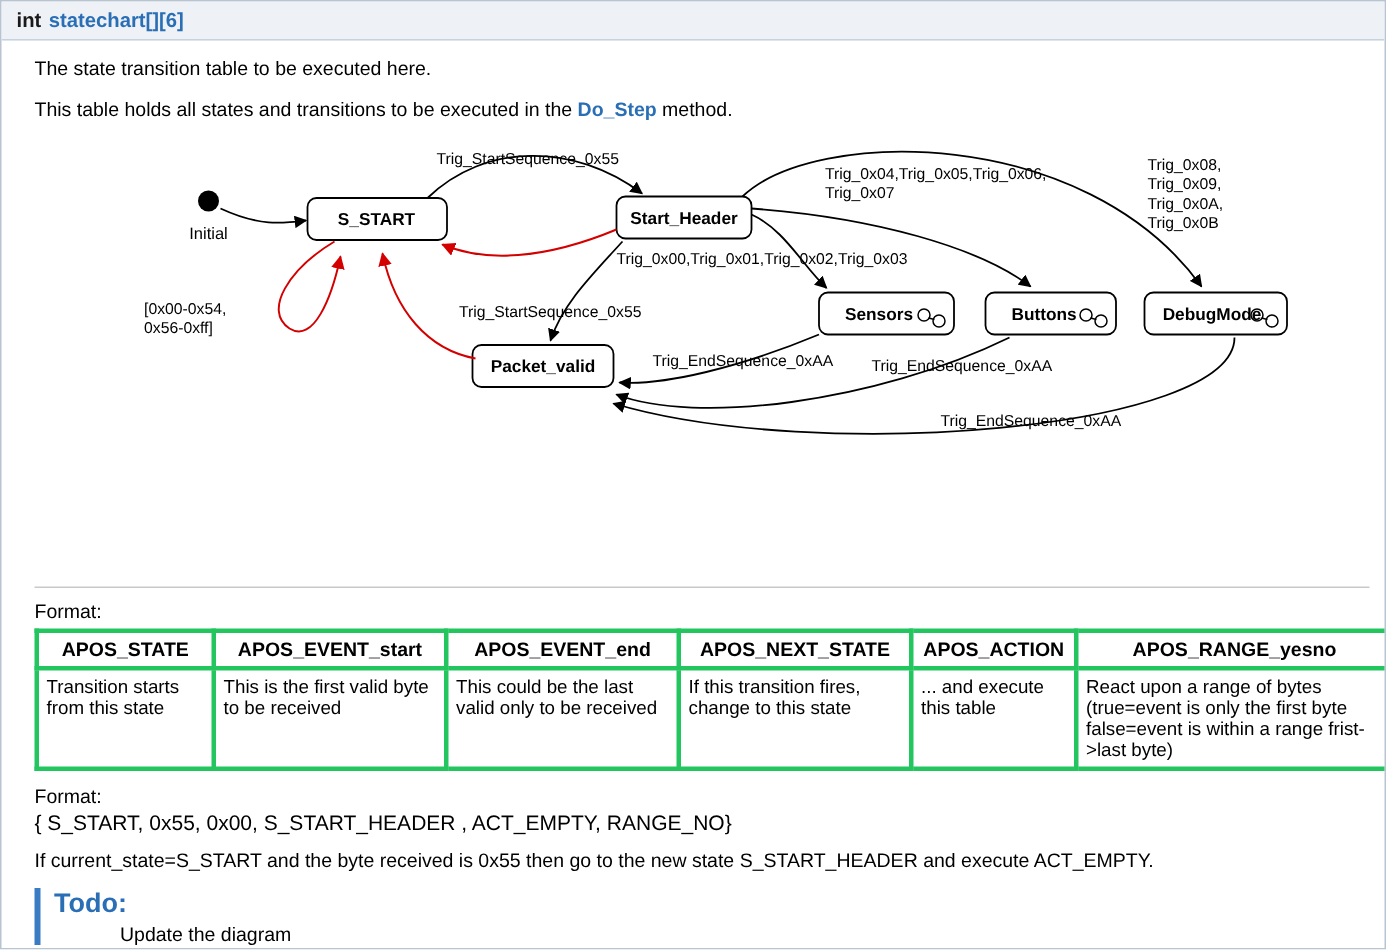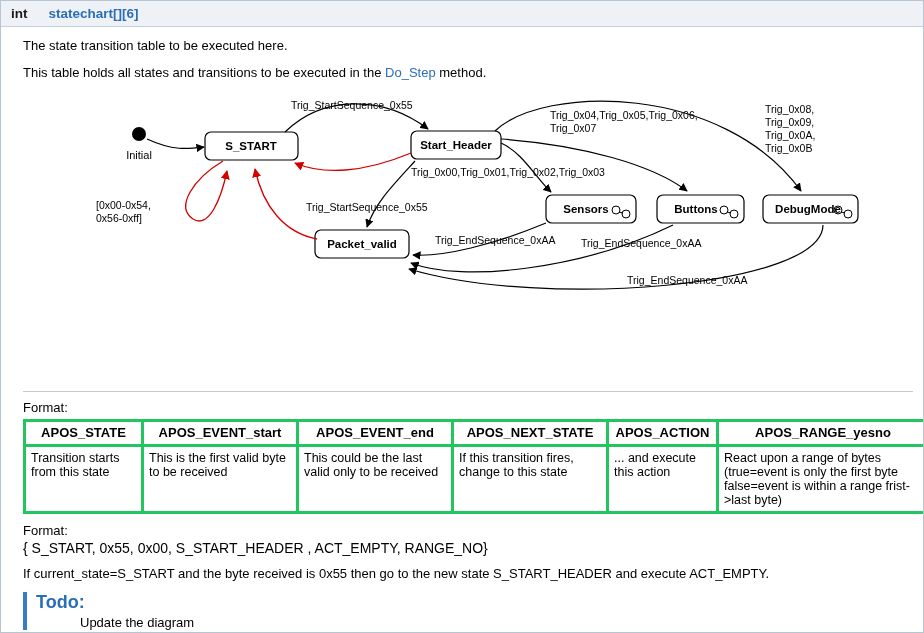--- a/index.html
+++ b/index.html
@@ -28,40 +28,40 @@
     border-bottom: 1px solid #c6d2de;
     display: flex;
     align-items: center;
     padding: 0 10px;
     box-sizing: border-box;
   }
   .doc-header .kw {
     color: #1a1a1a;
     font-weight: bold;
     font-size: 13.5px;
-    margin-right: 21px;
+    margin-right: 5px;
   }
   .doc-header .sym {
     color: #2a6fb5;
     font-weight: bold;
     font-size: 13.5px;
   }
   
   .body-area {
     padding: 10px 10px 0 22px;
   }
   .para {
     margin: 0 0 10px 0;
     font-size: 13px;
     line-height: 17px;
   }
   .para.tight { margin-bottom: 6px; }
   .link {
     color: #2a6fb5;
-    font-weight: normal;
+    font-weight: bold;
     text-decoration: none;
     cursor: pointer;
   }
   
   .diagram-wrap {
     position: relative;
     width: 904px;
     height: 300px;
     margin: 6px 0 4px 0;
   }
@@ -251,21 +251,21 @@
           <th>APOS_ACTION</th>
           <th>APOS_RANGE_yesno</th>
         </tr>
       </thead>
       <tbody>
         <tr>
           <td>Transition starts from this state</td>
           <td>This is the first valid byte to be received</td>
           <td>This could be the last valid only to be received</td>
           <td>If this transition fires, change to this state</td>
-          <td>... and execute this action</td>
+          <td>... and execute this table</td>
           <td>React upon a range of bytes (true=event is only the first byte false=event is within a range frist-&gt;last byte)</td>
         </tr>
       </tbody>
     </table>
 
     <div class="ex-label">Format:</div>
     <div class="ex-code">{ S_START, 0x55, 0x00, S_START_HEADER , ACT_EMPTY, RANGE_NO}</div>
     <div class="para">If current_state=S_START and the byte received is 0x55 then go to the new state S_START_HEADER and execute ACT_EMPTY.</div>
 
     <div class="todo">

